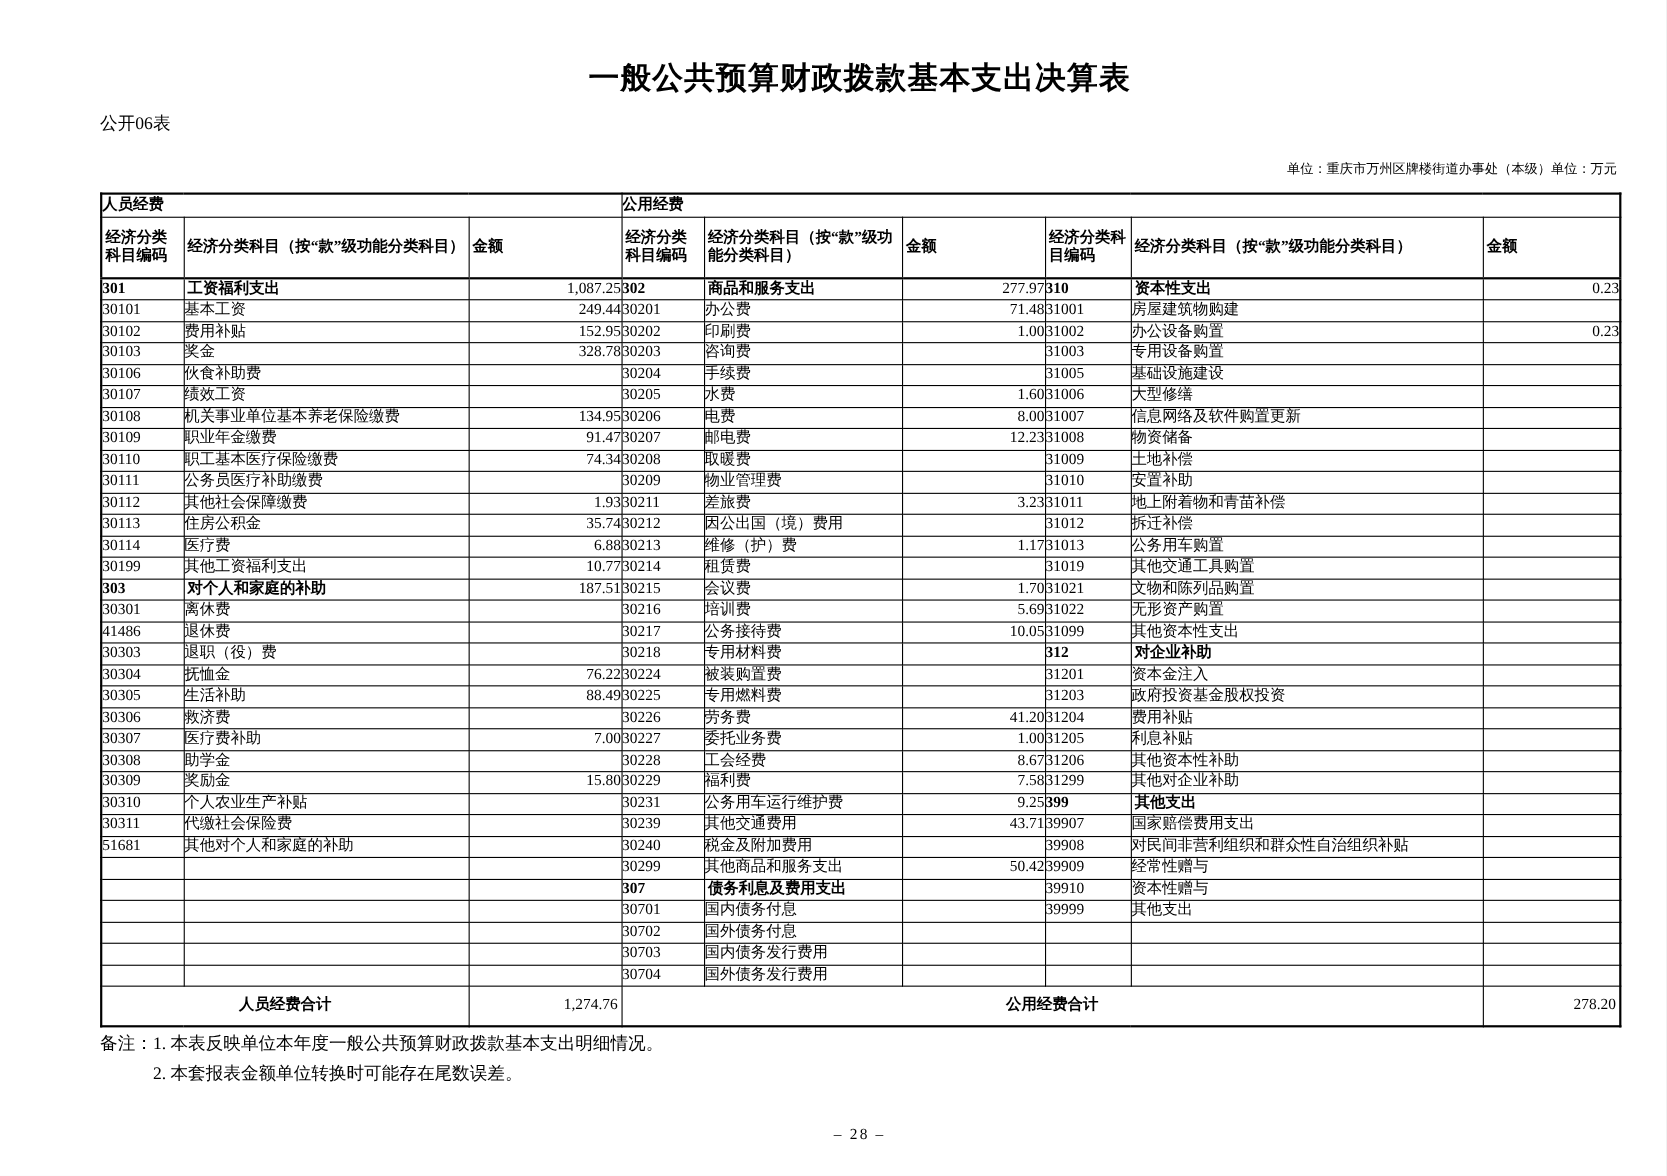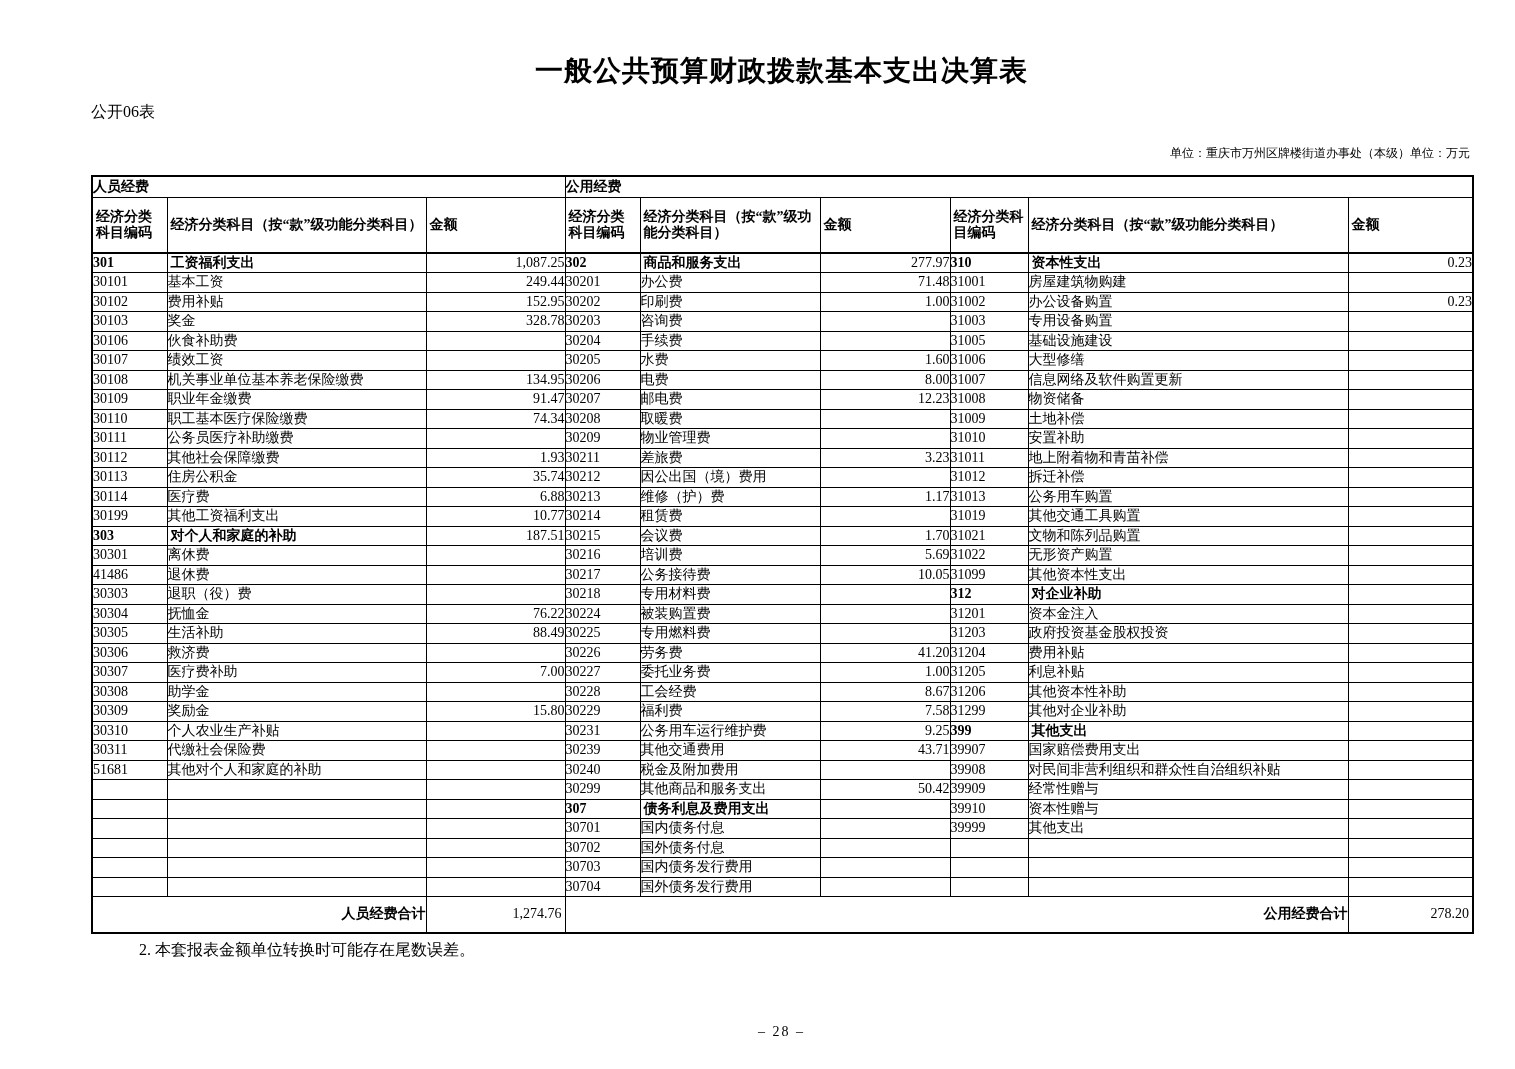--- a/index.html
+++ b/index.html
@@ -42,21 +42,21 @@
   tr.hdr2 th{border-bottom:2px solid #000;padding:0 3px;}
   tbody tr{height:19.5px;}
   tbody td{white-space:nowrap;vertical-align:middle;}
   td.code{text-align:left;padding-left:3px;}
   td.name{text-align:left;padding-left:30px;}
   td.name.cat{padding-left:3px;font-weight:bold;margin-left:23px;}
   td.code.cat{font-weight:bold;}
   td.amt{text-align:right;padding-right:3px;}
   tfoot tr{height:36px;}
   tfoot td{border-top:2px solid #000;vertical-align:middle;}
-  tfoot td.total-label{text-align:right;font-weight:bold;}
+  tfoot td.total-label{text-align:center;font-weight:bold;}
   tfoot td.amt{text-align:right;padding-right:3px;margin-top:10px;}
   .notes{
     position:absolute;top:936px;left:91px;width:1381px;
     font-size:16px;line-height:1.7;
   }
   .notes .note2{padding-left:48px;}
   .page-number{
     position:absolute;top:1024px;left:91px;width:1381px;
     text-align:center;font-size:14px;letter-spacing:2px;
   }
@@ -473,18 +473,19 @@
       <tr>
         <td colspan="2" class="total-label">人员经费合计</td>
         <td class="amt">1,274.76</td>
         <td colspan="5" class="total-label">公用经费合计</td>
         <td class="amt">278.20</td>
       </tr>
     </tfoot>
   </table>
 
   <div class="notes">
+    <div>备注：1. 本表反映单位本年度一般公共预算财政拨款基本支出明细情况。</div>
     <div class="note2">2. 本套报表金额单位转换时可能存在尾数误差。</div>
   </div>
 
   <div class="page-number">– 28 –</div>
 
 </div>
 
 </body></html>

